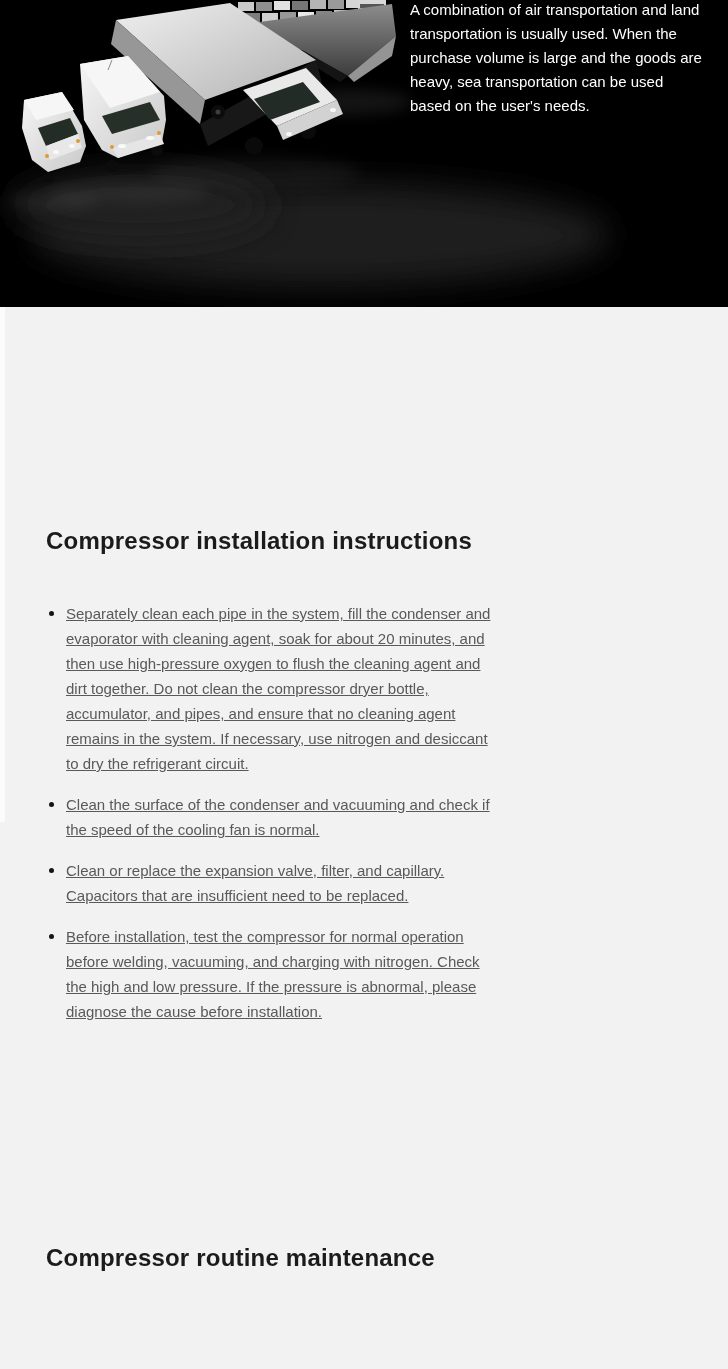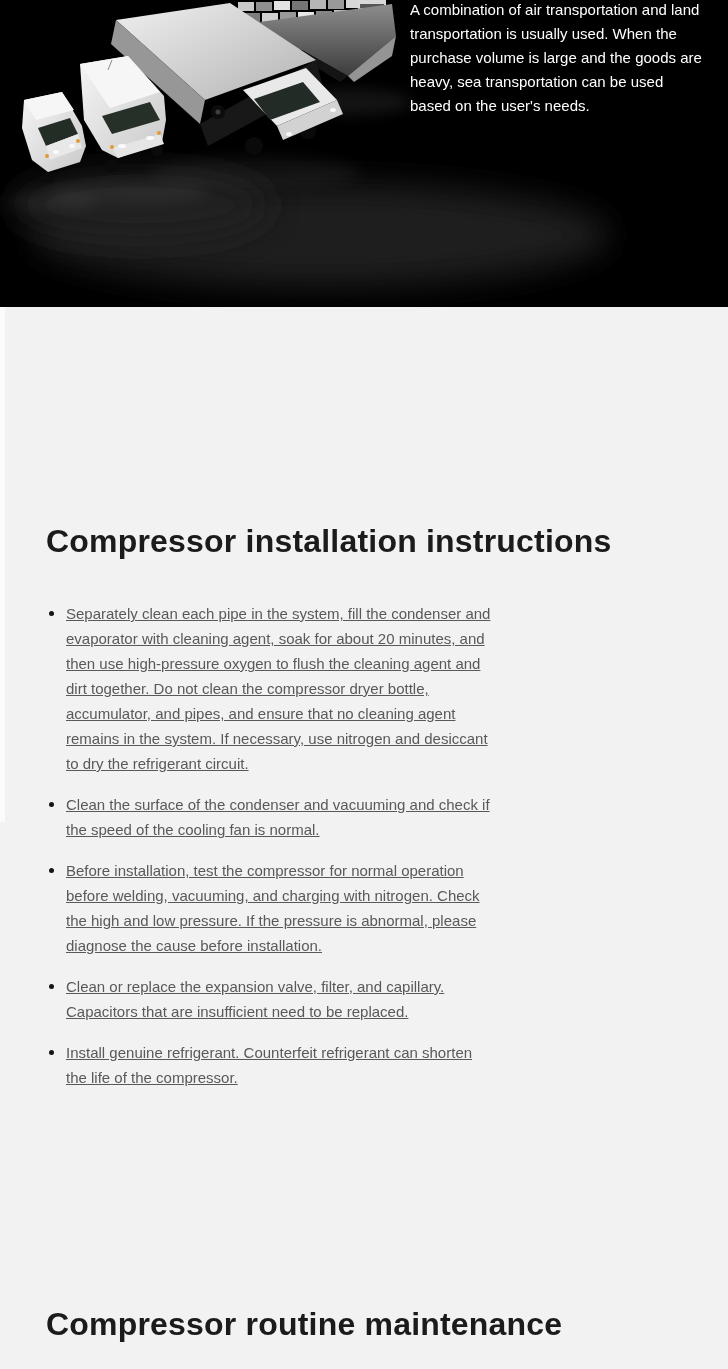--- a/index.html
+++ b/index.html
@@ -33,21 +33,21 @@
     font-size: 15px;
     line-height: 24px;
   }
   
   .content {
     padding: 0 46px 27px 46px;
   }
   .content h1 {
     margin: 0;
     padding-top: 216px;
-    font-size: 32px;
+    font-size: 24px;
     line-height: 36px;
     font-weight: bold;
     color: #1b1b1b;
     letter-spacing: 0.2px;
   }
   .bullet-list {
     margin: 42px 0 0 2px;
     padding: 0;
     list-style: none;
     width: 448px;
@@ -202,28 +202,24 @@
       <li>
         <span class="dot"></span>
         <span>Separately clean each pipe in the system, fill the condenser and evaporator with cleaning agent, soak for about 20 minutes, and then use high-pressure oxygen to flush the cleaning agent and dirt together. Do not clean the compressor dryer bottle, accumulator, and pipes, and ensure that no cleaning agent remains in the system. If necessary, use nitrogen and desiccant to dry the refrigerant circuit.</span>
       </li>
       <li>
         <span class="dot"></span>
         <span>Clean the surface of the condenser and vacuuming and check if the speed of the cooling fan is normal.</span>
       </li>
       <li>
         <span class="dot"></span>
+        <span>Clean or replace the expansion valve, filter, and capillary. Capacitors that are insufficient need to be replaced.</span>
+      </li>
+      <li>
+        <span class="dot"></span>
         <span>Before installation, test the compressor for normal operation before welding, vacuuming, and charging with nitrogen. Check the high and low pressure. If the pressure is abnormal, please diagnose the cause before installation.</span>
-      </li>
-      <li>
-        <span class="dot"></span>
-        <span>Clean or replace the expansion valve, filter, and capillary. Capacitors that are insufficient need to be replaced.</span>
-      </li>
-      <li>
-        <span class="dot"></span>
-        <span>Install genuine refrigerant. Counterfeit refrigerant can shorten the life of the compressor.</span>
       </li>
     </ul>
 
     <h1>Compressor routine maintenance</h1>
 
   </div>
 </div>
 
 </body></html>

